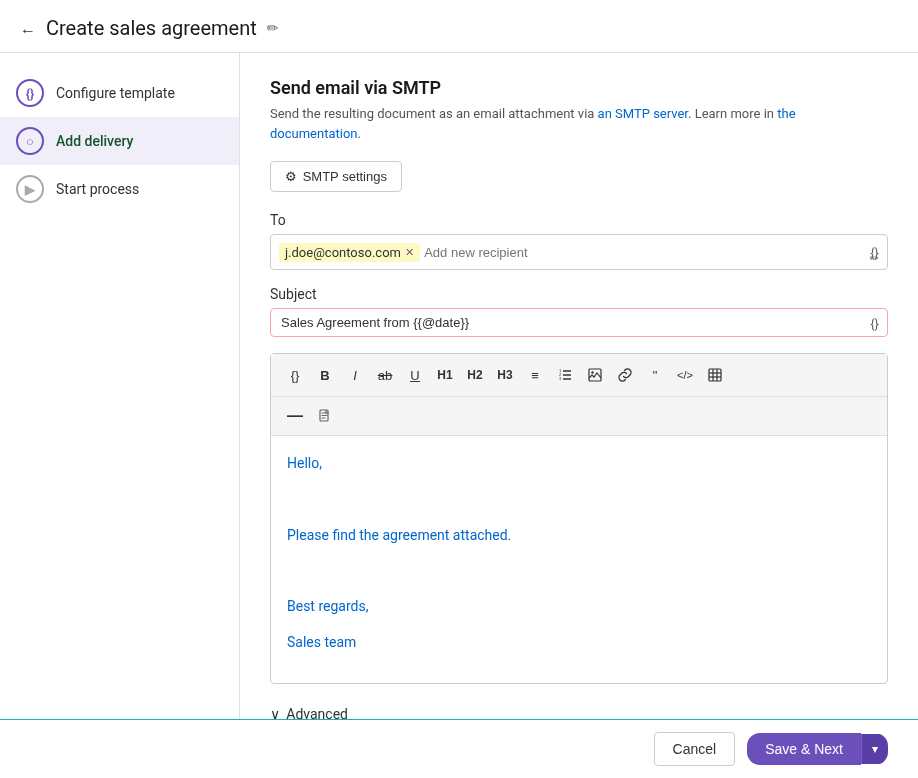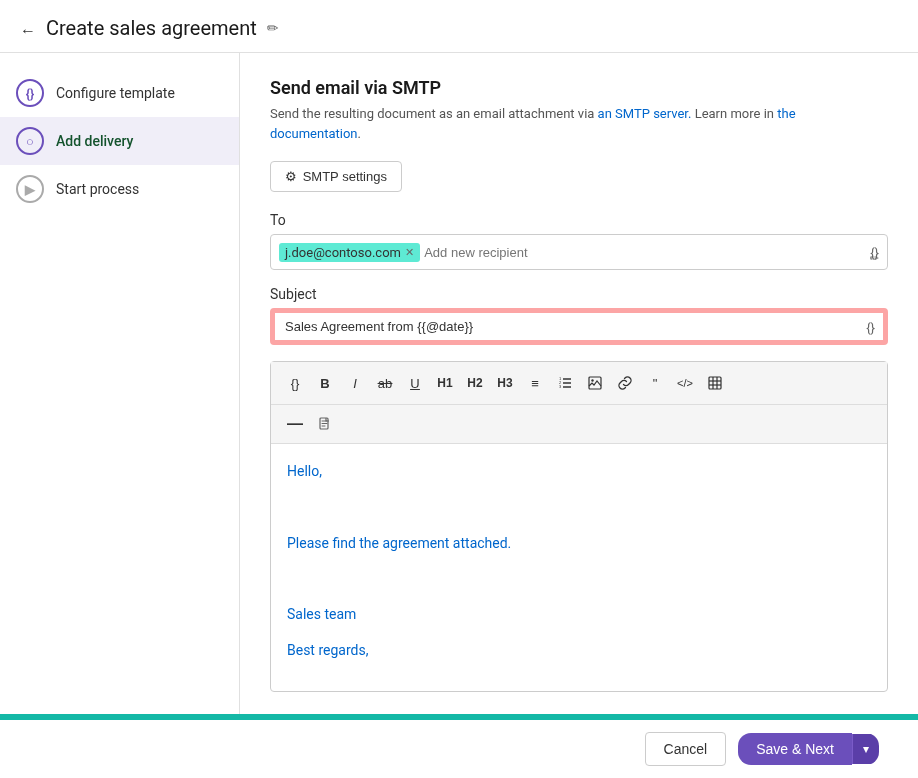--- a/index.html
+++ b/index.html
@@ -144,21 +144,21 @@
       flex-wrap: wrap;
       gap: 4px;
       min-height: 36px;
       margin-bottom: 16px;
       cursor: text;
     }
 
     .email-tag {
       display: inline-flex;
       align-items: center;
-      background: #5eead4;
+      background: #fef9c3;
       border-radius: 3px;
       padding: 2px 6px;
       font-size: 13px;
       color: #333;
       gap: 4px;
       text-align: center;
     }
     .email-tag .remove {
       cursor: pointer;
       color: #666;
@@ -177,21 +177,21 @@
       right: 8px;
       top: 50%;
       transform: translateY(-50%);
       color: #666;
       font-size: 13px;
       cursor: pointer;
     }
 
     .subject-wrapper {
       position: relative;
-      border: 5px solid #fca5a5;
+      border: 1px solid #fca5a5;
       border-radius: 4px;
       padding: 6px 40px 6px 10px;
       margin-bottom: 16px;
       display: flex;
       align-items: flex-start;
     }
     .subject-input {
       border: none;
       outline: none;
       font-size: 13px;
@@ -274,22 +274,22 @@
       margin-bottom: 16px;
     }
 
     
     .footer {
       position: fixed;
       bottom: 0;
       left: 0;
       right: 0;
       background: #fff;
-      border-top: 6px solid #14b8a6;
-      padding: 12px 39px;
+      border-top: 1px solid #14b8a6;
+      padding: 12px 30px;
       display: flex;
       justify-content: flex-end;
       gap: 12px;
       align-items: center;
       width: 918px;
     }
     .btn-cancel {
       padding: 8px 18px;
       border: 1px solid #ccc;
       border-radius: 4px;
@@ -450,22 +450,22 @@
               <path d="M4 4h5M4 6.5h5M4 9h3" stroke="#666" stroke-width="1" stroke-linecap="round"></path>
               <path d="M8 1v3h3" stroke="#666" stroke-width="1.2" fill="none"></path>
             </svg>
         </button>
       </div>
       <div class="editor-body">
         <p>Hello,</p>
         <p>&nbsp;</p>
         <p>Please find the agreement attached.</p>
         <p>&nbsp;</p>
+        <p>Best regards,</p>
         <p>Sales team</p>
-        <p>Best regards,</p>
       </div>
     </div>
 
     
     <div class="advanced-section">
       <span>∨</span>
       <span>Advanced</span>
     </div>
 
     

